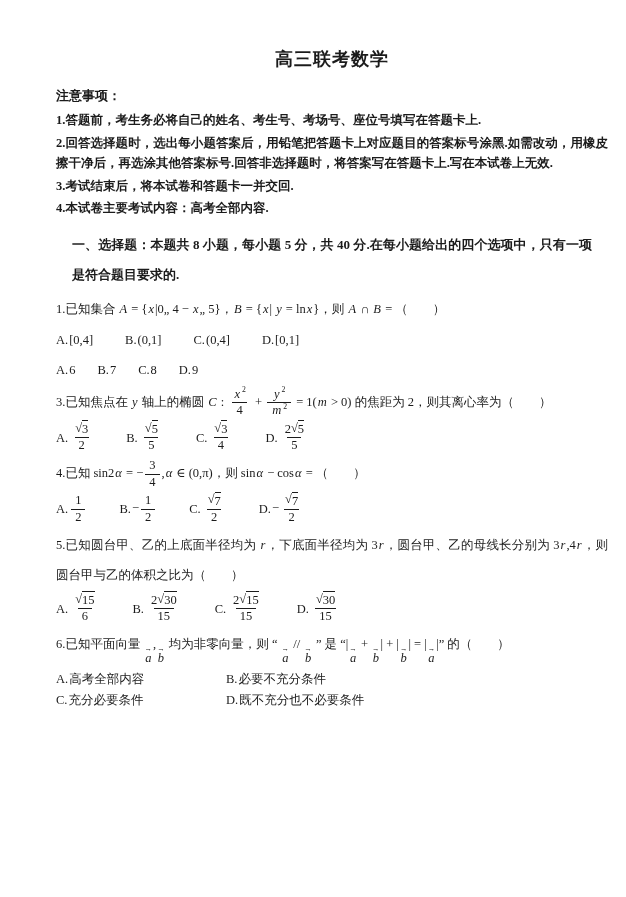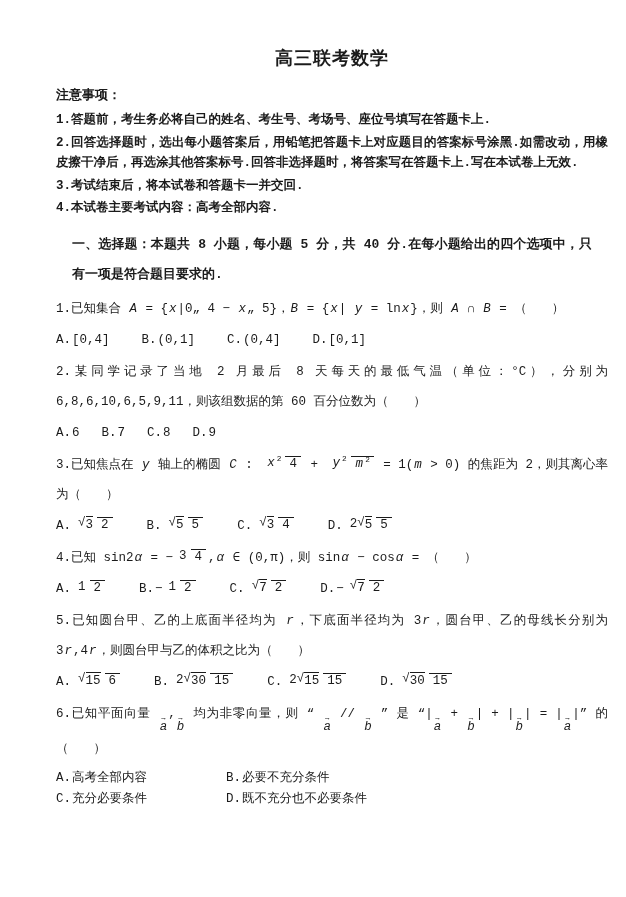--- a/index.html
+++ b/index.html
@@ -2,21 +2,21 @@
 <html><head>
 <meta charset="utf-8">
 <style>
   html,body { margin:0; padding:0; }
   body {
     width:626px; height:897px; overflow:hidden;
     background:#ffffff; color:#1b1b1b;
     font-family:"Liberation Serif","DejaVu Serif",serif;
     font-size:12.5px;
   }
-  .page { padding:46px 18px 0 56px;font-family:Liberation Mono, monospace; }
+  .page { padding:46px 18px 0 56px; }
 
   .exam-title {
     text-align:center; font-size:18px; font-weight:bold;
     line-height:26px; letter-spacing:1px; margin:0;
   }
   .notice-head { font-weight:bold; font-size:13px; margin:14px 0 4px; line-height:20px; }
   .notice-item { font-weight:bold; margin:2px 0; line-height:20.5px; text-align:justify; }
   .section-head { font-weight:bold; margin:11px 16px 0; line-height:30px; text-align:justify; font-size:13px; }
 
   .q { margin-top:4px; }
@@ -27,21 +27,21 @@
     display:grid; grid-template-columns:170px auto; gap:2px 0;
     line-height:19px; margin-top:5px; width:fit-content;
   }
   .opt { display:inline-flex; align-items:center; white-space:nowrap; }
   .opt-label { margin-right:1px; }
 
   
   .mi { font-style:italic; padding:0 1px; }
   .msup { font-size:0.62em; vertical-align:super; line-height:0; padding-left:1px; }
   .frac {
-    display:inline-flex; align-items:center;
+    display:inline-flex; flex-direction:column; align-items:center;
     vertical-align:middle; line-height:1.25; margin:0 2px; text-align:right;
   }
   .frac .num { padding:0 4px; }
   .frac .den { border-top:1px solid #1b1b1b; padding:0 4px; }
   .sqrt { white-space:nowrap; }
   .sqrt .rsign { display:inline-block; transform:translateY(-1px); }
   .sqrt .rad { border-top:1px solid #1b1b1b; padding-top:0.5px; }
   .vec {
     display:inline-flex; flex-direction:column; align-items:center;
     vertical-align:-3px; line-height:1; margin:0 1px;
@@ -82,21 +82,20 @@
             <span class="opt-label">C.</span>
             <span class="opt-content">(0,4]</span>
           </span>
           <span class="opt">
             <span class="opt-label">D.</span>
             <span class="opt-content">[0,1]</span>
           </span>
         </div>
       </div>
       <div class="q">
-        <div class="stem">2.某同学记录了当地 2 月最后 8 天每天的最低气温（单位：°C），分别为 6,8,6,10,6,5,9,11，则该组数据的第 60 百分位数为（　　）</div>
         <div class="options tight">
           <span class="opt">
             <span class="opt-label">A.</span>
             <span class="opt-content">6</span>
           </span>
           <span class="opt">
             <span class="opt-label">B.</span>
             <span class="opt-content">7</span>
           </span>
           <span class="opt">

